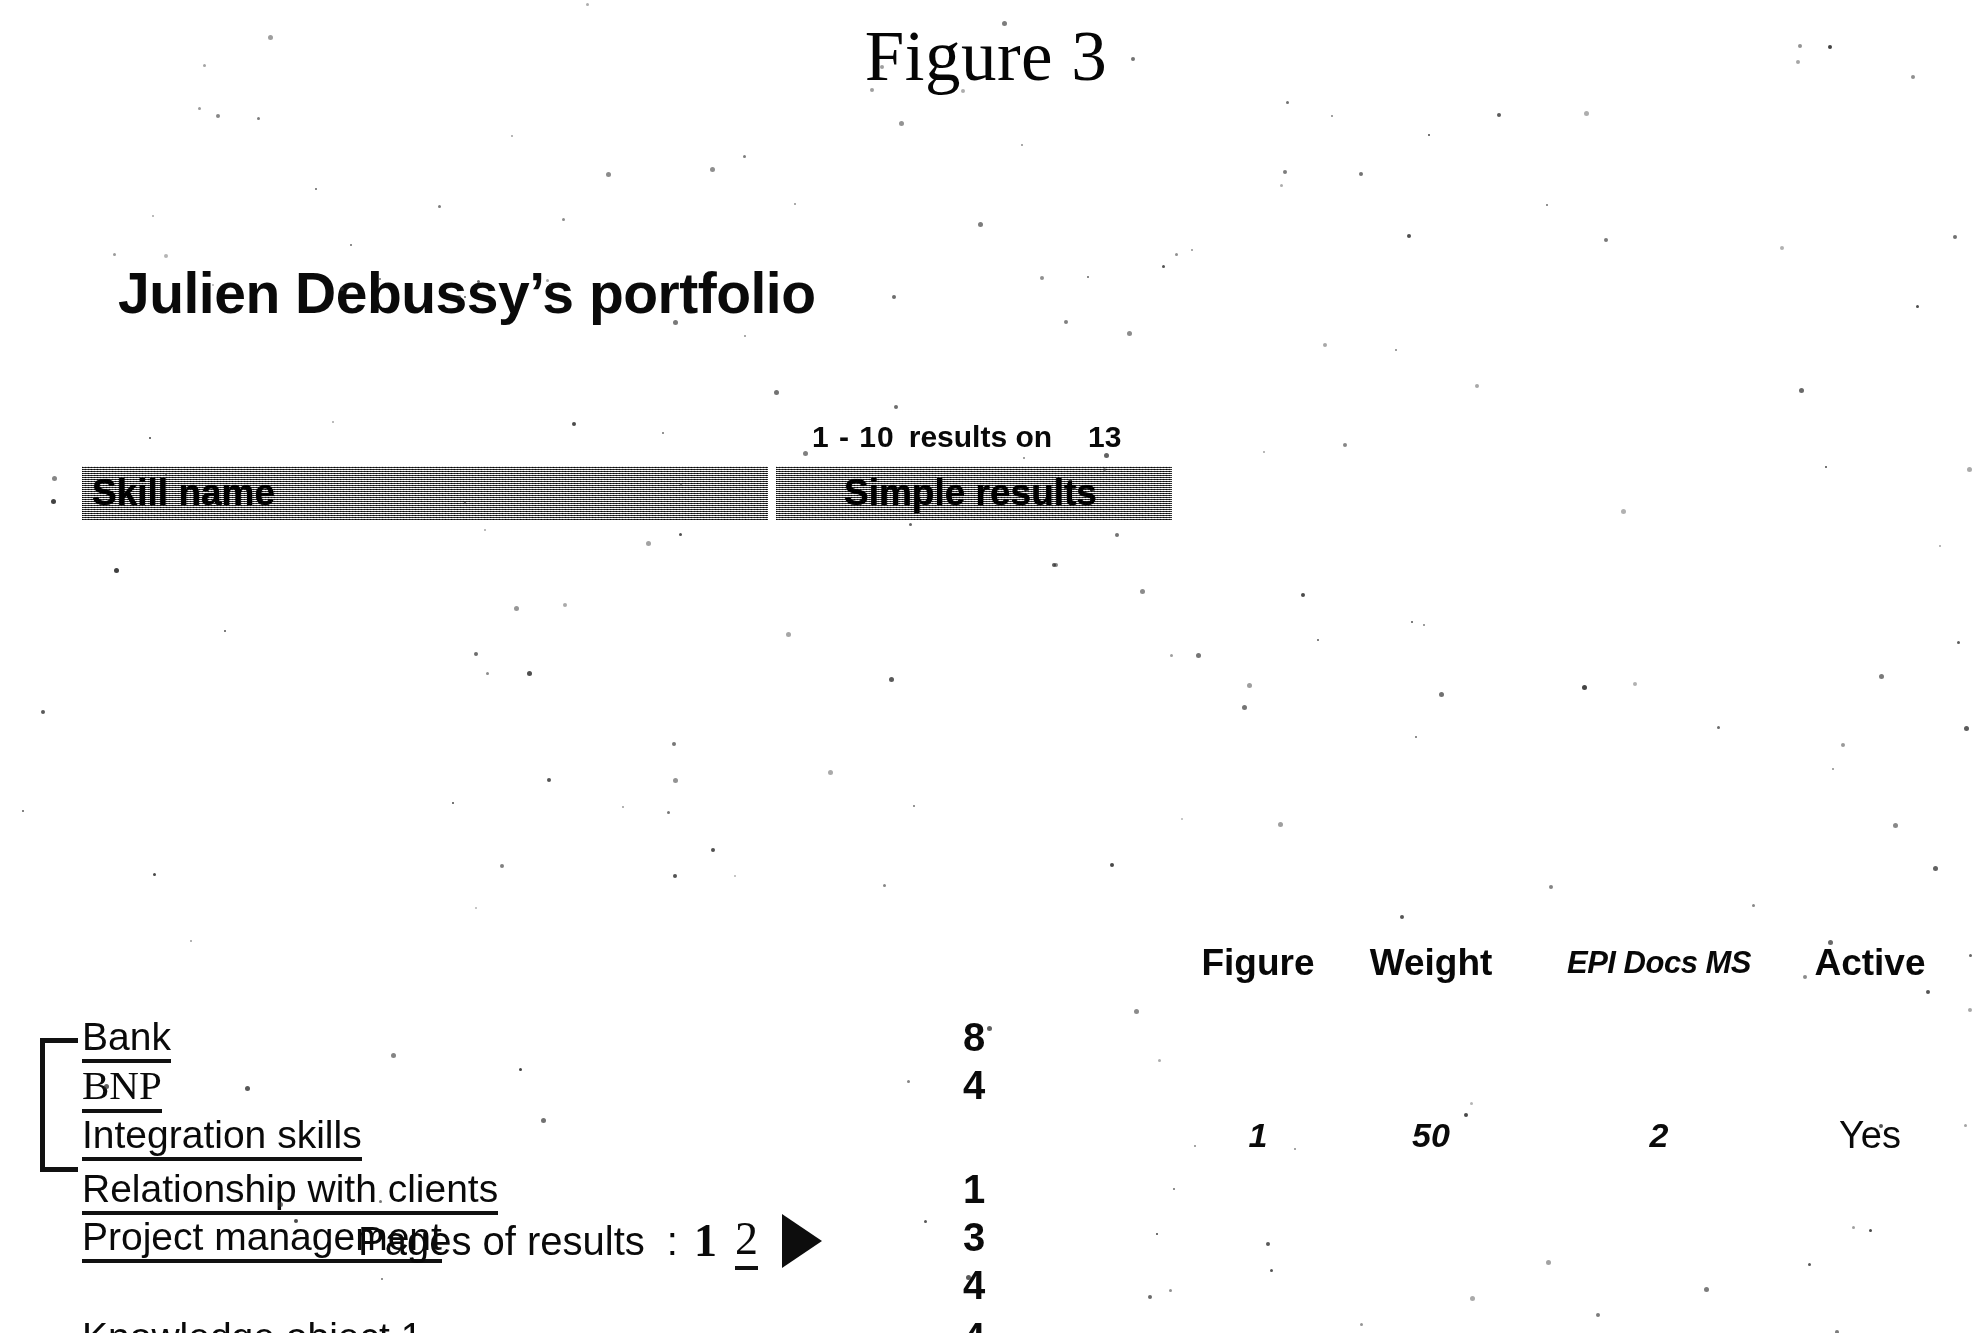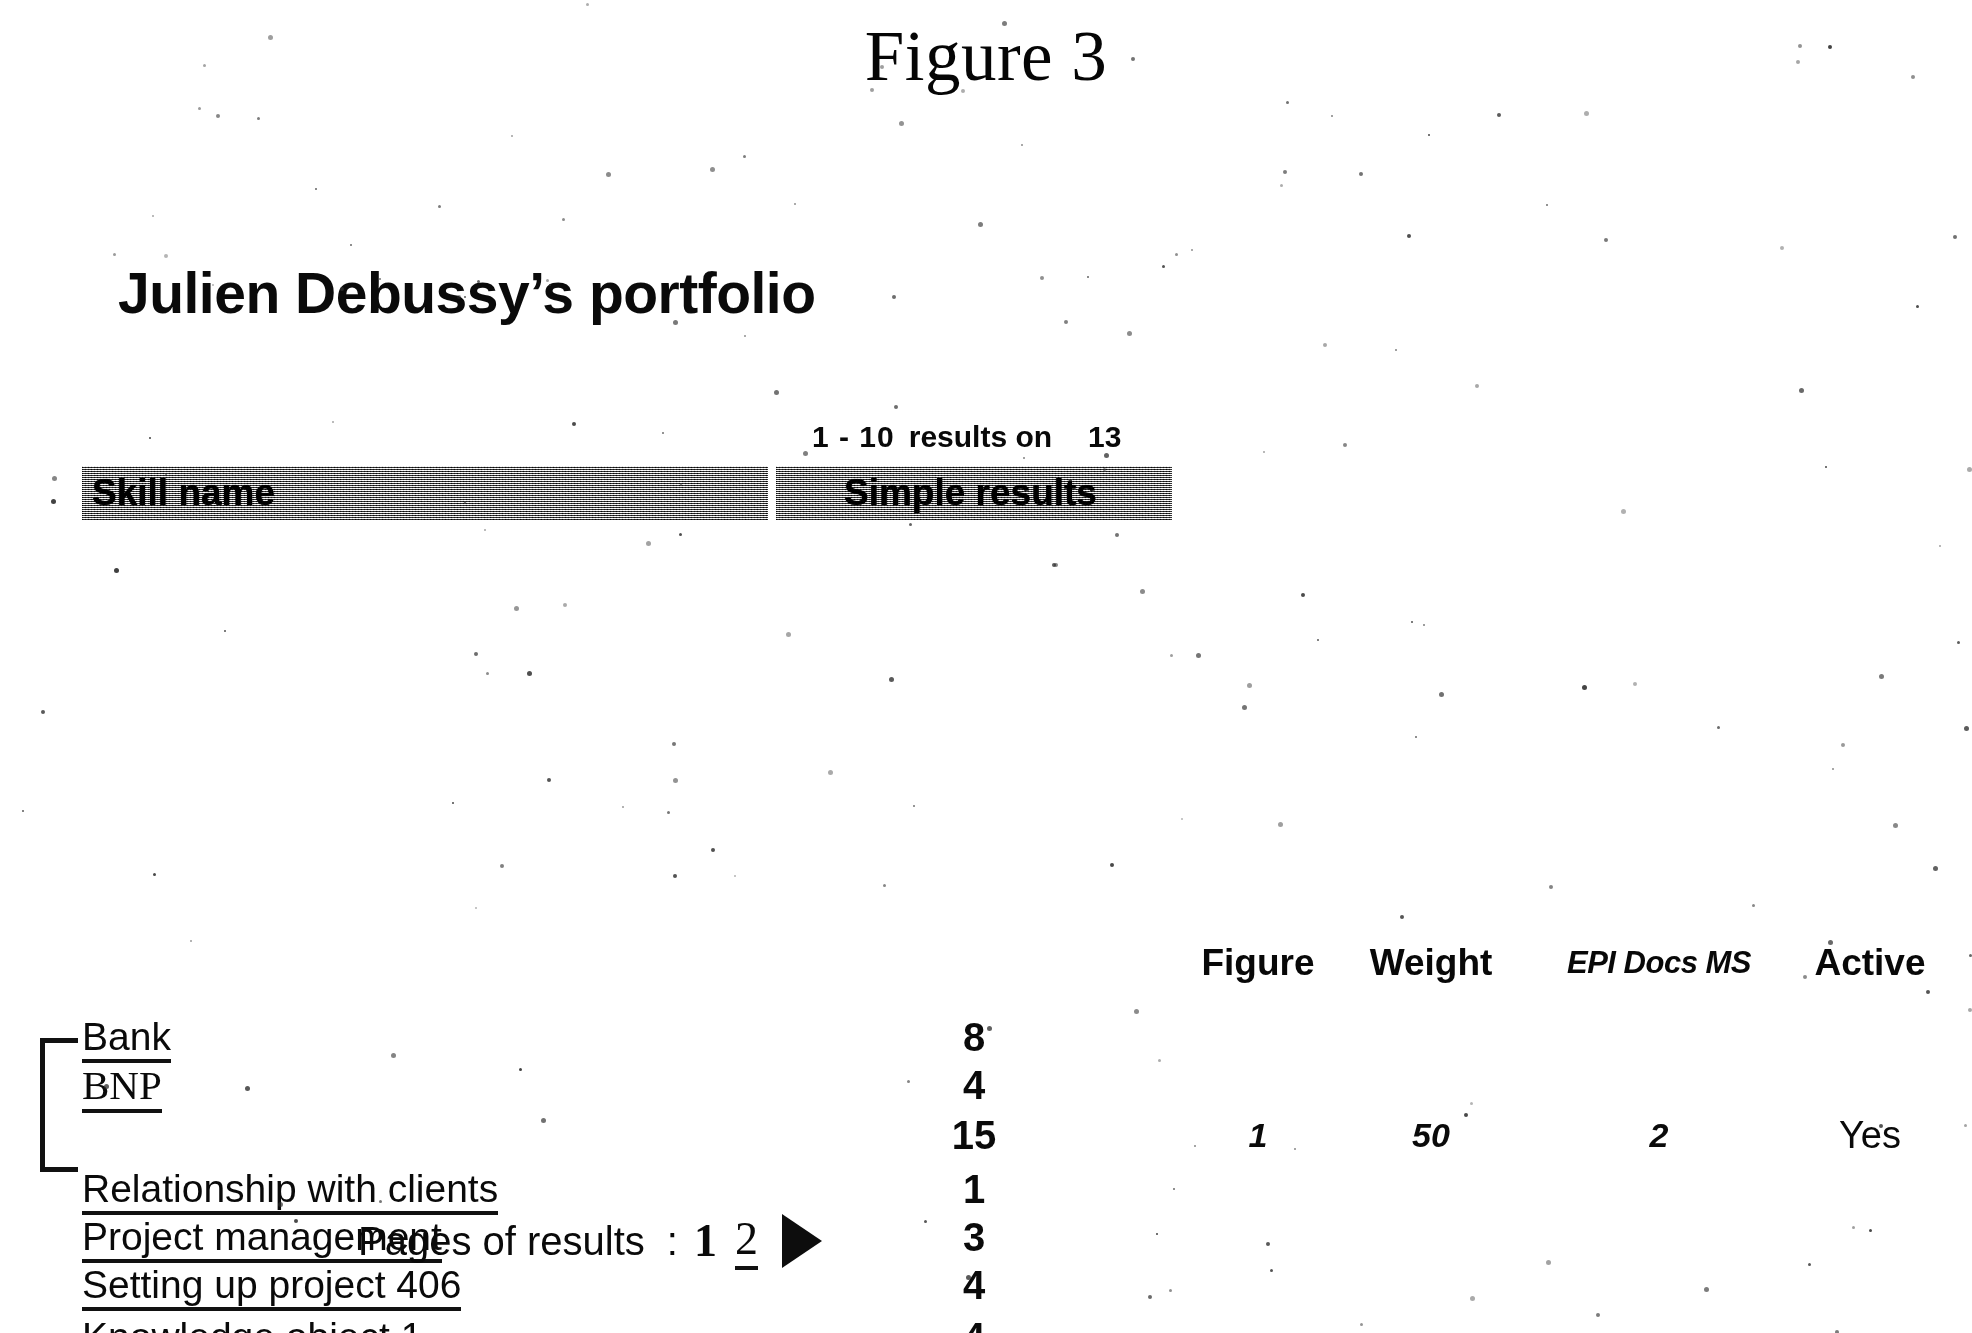--- a/index.html
+++ b/index.html
@@ -260,36 +260,35 @@
   <div id="rows-host">
       <div class="row" style="top: 548px;">
         <div class="cell-skill"><span class="link">Bank</span></div>
         <div class="cell-num">8</div>
       </div>
       <div class="row" style="top: 596px;">
         <div class="cell-skill serif"><span class="link">BNP</span></div>
         <div class="cell-num">4</div>
       </div>
       <div class="row" style="top: 646px;">
-        <div class="cell-num">15</div>
+        <div class="cell-skill"><span class="link">Integration skills</span></div>
         <div class="cell-extra level">1</div>
         <div class="cell-extra weight">50</div>
         <div class="cell-extra epi">2</div>
         <div class="cell-extra active">Yes</div>
       </div>
       <div class="row" style="top: 700px;">
         <div class="cell-skill"><span class="link">Relationship with clients</span></div>
         <div class="cell-num">1</div>
       </div>
       <div class="row" style="top: 748px;">
         <div class="cell-skill"><span class="link">Project management</span></div>
         <div class="cell-num">3</div>
       </div>
       <div class="row" style="top: 796px;">
-        <div class="cell-skill"><span class="link">Setting up project 406</span></div>
         <div class="cell-num">4</div>
       </div>
       <div class="row" style="top: 848px;">
         <div class="cell-skill"><span class="link">Knowledge object 1</span></div>
         <div class="cell-num">4</div>
       </div>
     </div>
 </div>
 
 <div class="pagination">

